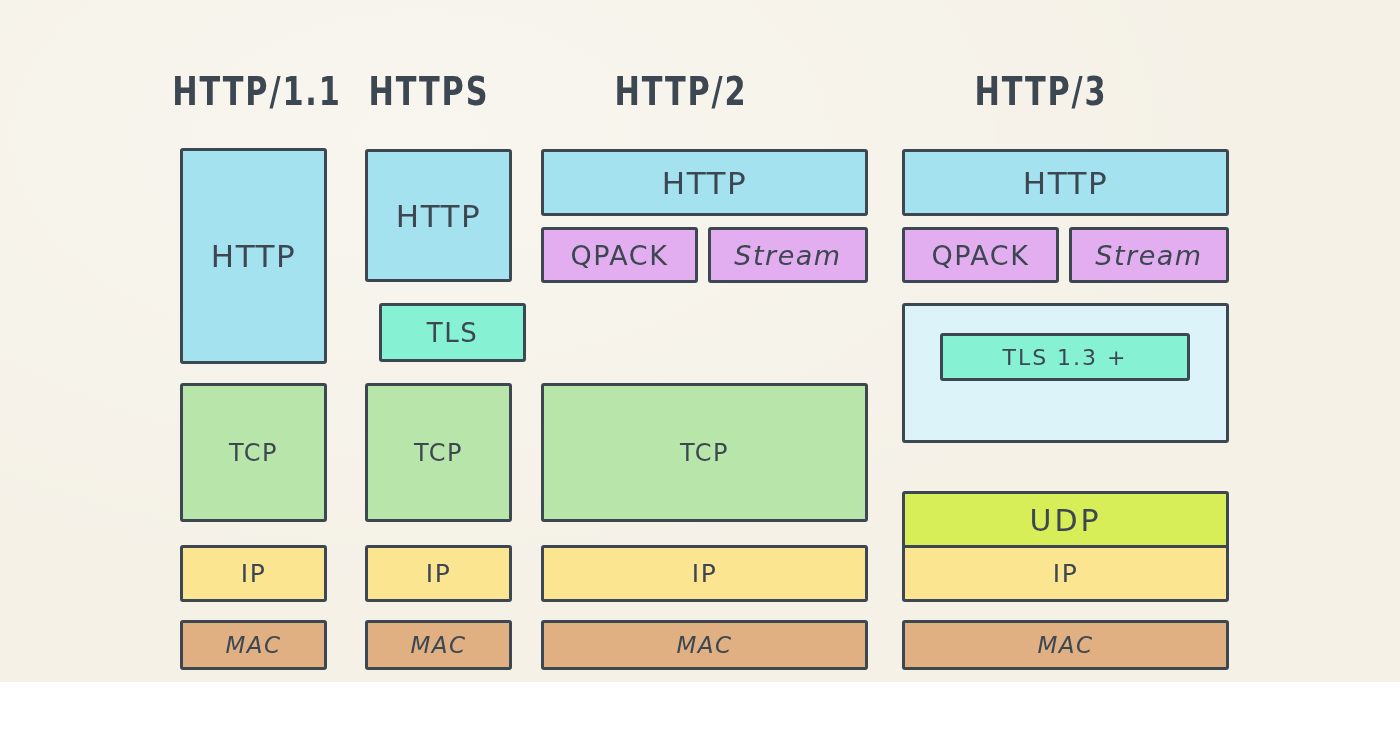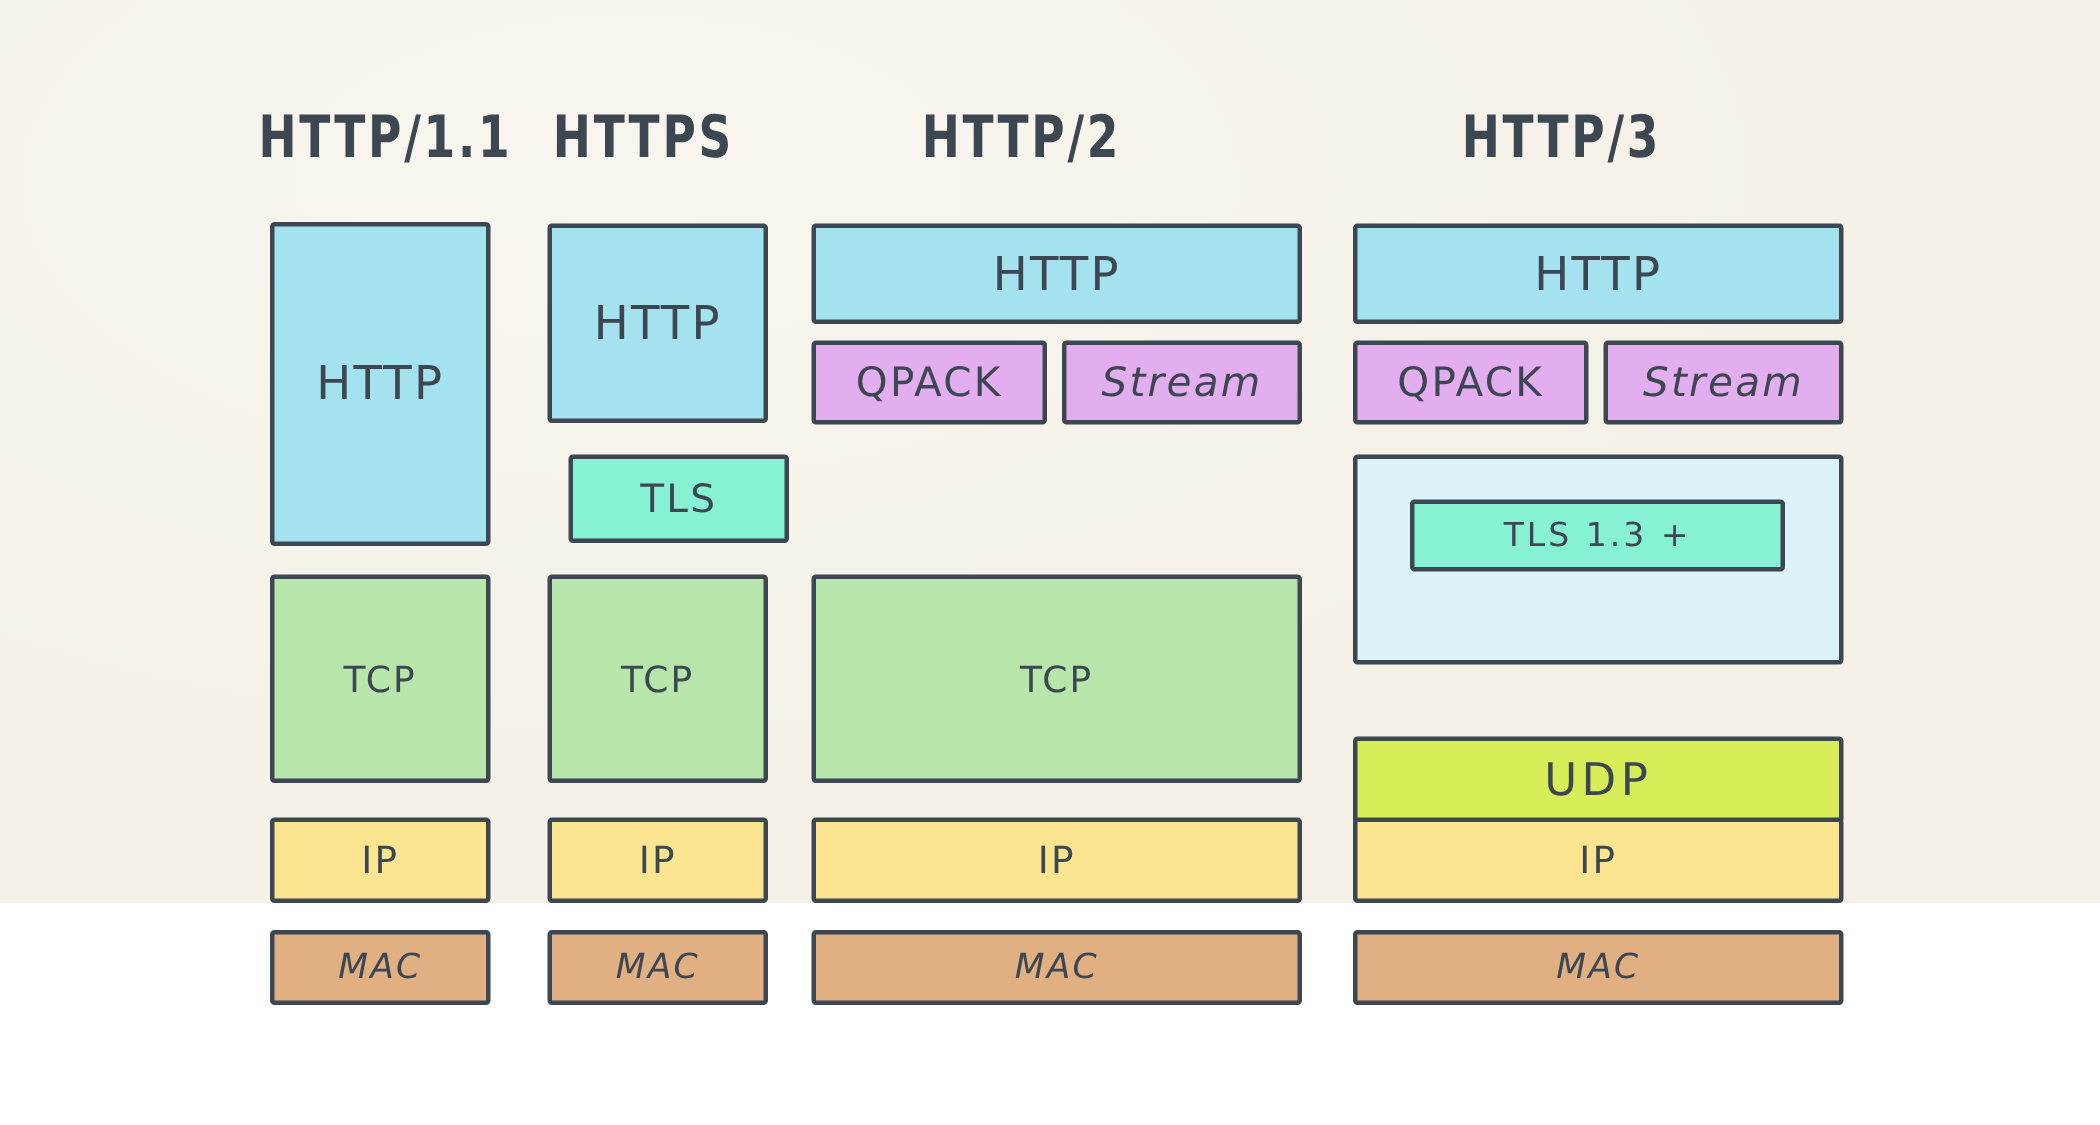--- a/index.html
+++ b/index.html
@@ -6,21 +6,21 @@
     margin: 0;
     padding: 0;
     width: 1400px;
     height: 750px;
     overflow: hidden;
     font-family: "DejaVu Sans", "Liberation Sans", sans-serif;
   }
   .canvas {
     position: relative;
     width: 1400px;
-    height: 602px;
+    height: 682px;
     background:
       radial-gradient(ellipse at 30% 20%, rgba(255,255,255,0.35), rgba(255,255,255,0) 60%),
       #f5f1e7;
   }
   .col-title {
     position: absolute;
     width: 240px;
     top: 68px;
     height: 48px;
     line-height: 48px;

